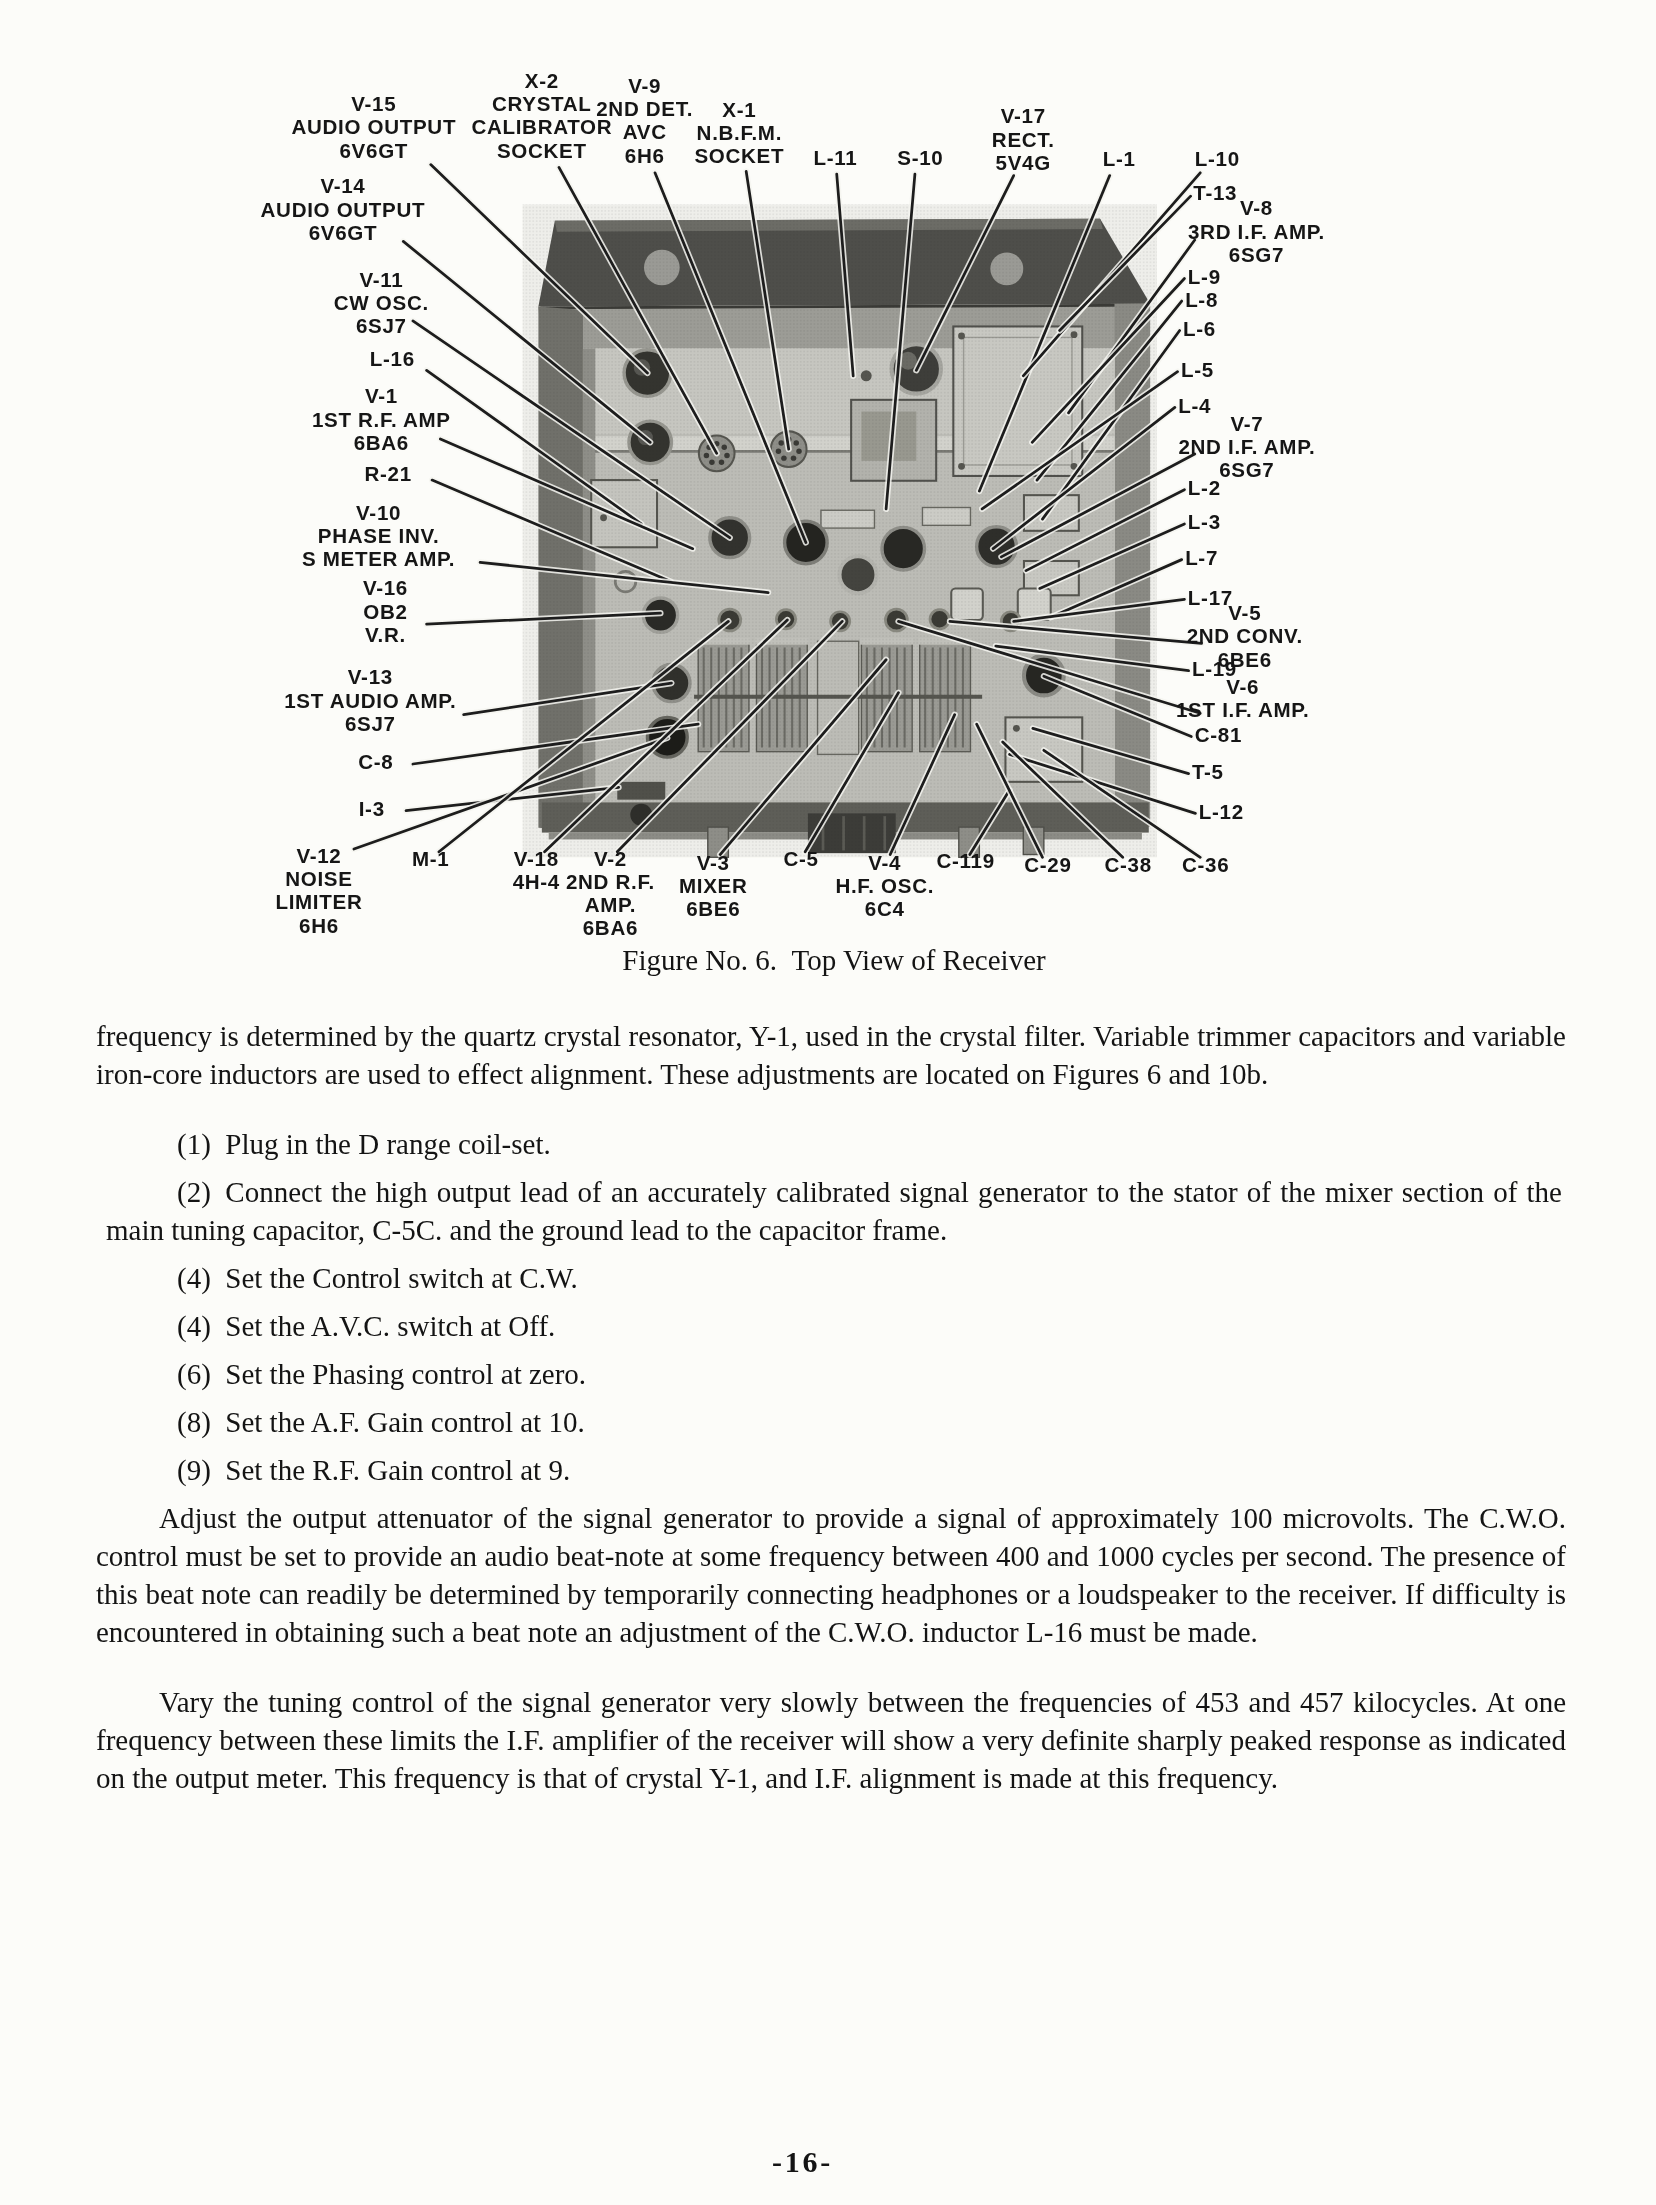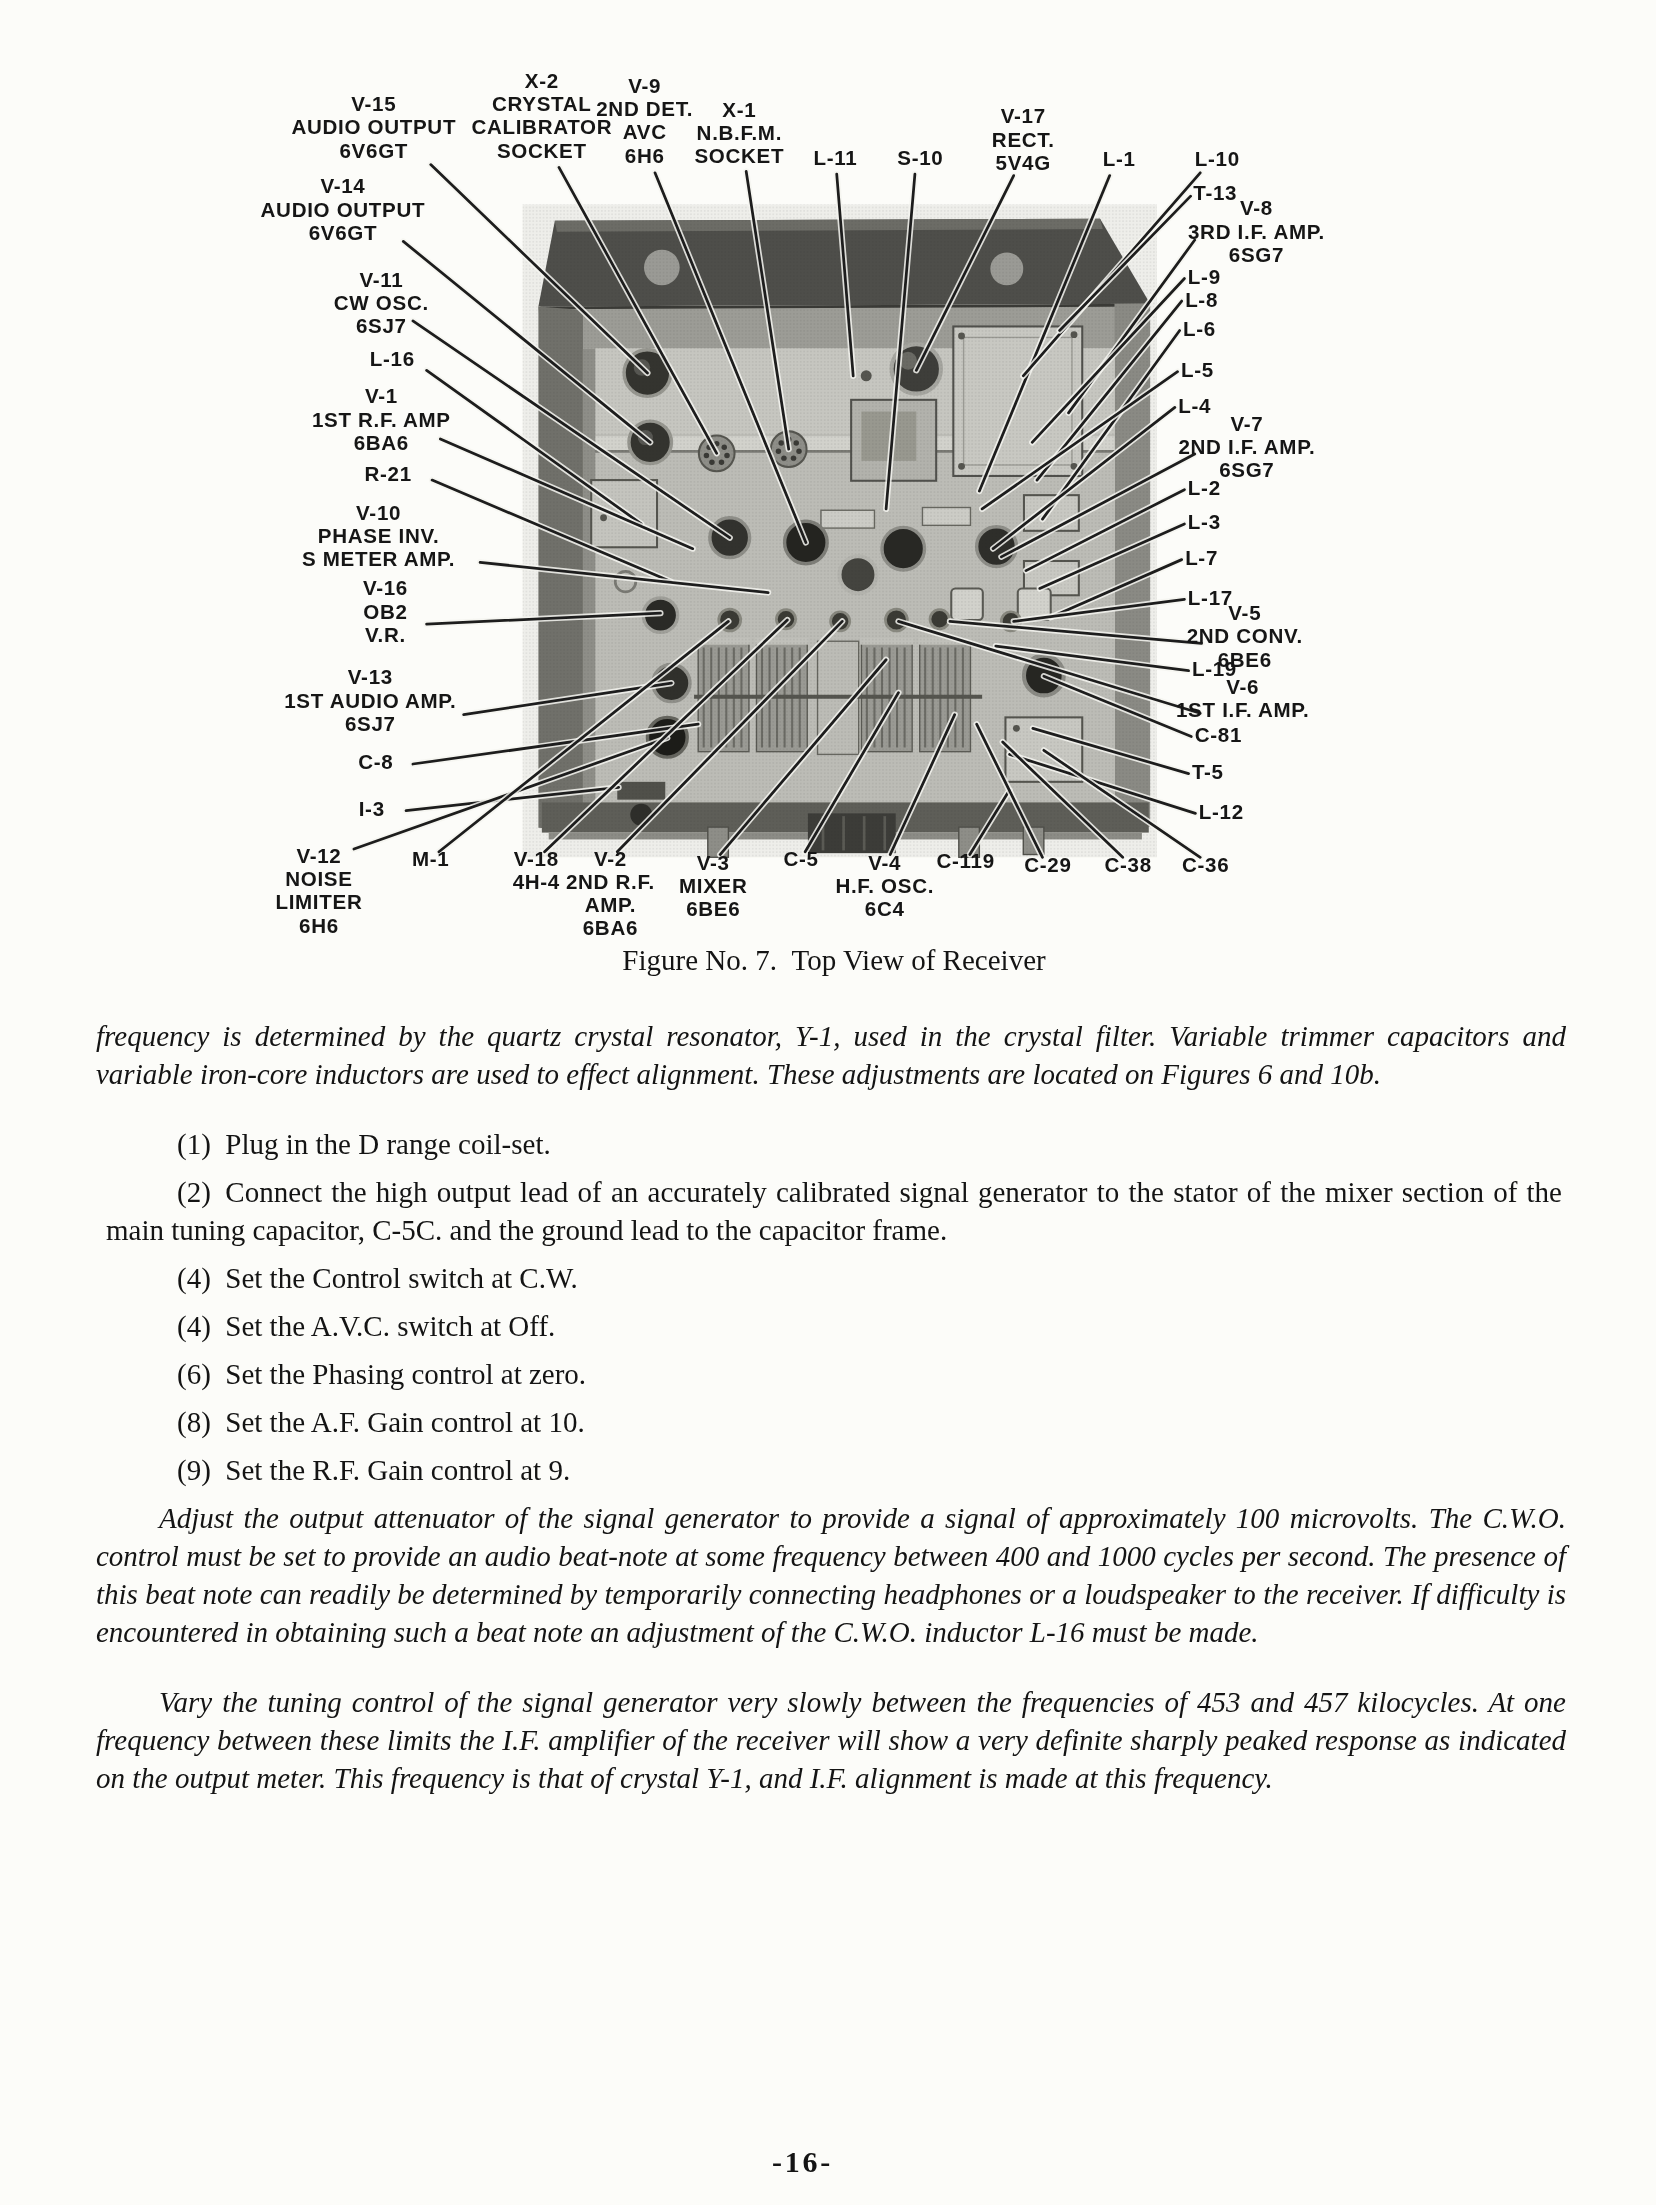--- a/index.html
+++ b/index.html
@@ -7,21 +7,21 @@
   .figure-svg{position:absolute;top:0;left:0;}
   .callout{font:700 30px "Liberation Sans", sans-serif;fill:#161616;letter-spacing:1px;}
   .anchor-middle{text-anchor:middle;}
   .anchor-start{text-anchor:start;}
   .leader{stroke:#1d1d1d;stroke-width:4;stroke-linecap:round;fill:none;}
   .leader-under{stroke:#f4f4f0;stroke-width:9;stroke-linecap:round;fill:none;opacity:.85;}
   .body-text{position:absolute;top:941px;left:96px;width:1476px;
     font-family:"Liberation Serif", serif;font-size:29px;line-height:38px;
     color:#141414;text-align:justify;}
   .caption{text-align:center;font-size:29px;margin:0 0 38px 0;}
-  .para{margin:0 6px 32px 0;font-style:italic;}
+  .para{margin:0 6px 32px 0;}
   .indent{text-indent:63px;}
   .item{margin:10px;text-indent:71px;}
   .item.end{margin-bottom:32px;}
   .page-number{position:absolute;top:2145px;left:0;width:1605px;text-align:center;
     font-family:"Liberation Serif", serif;font-weight:700;font-size:30px;
     letter-spacing:2.7px;color:#141414;}
 </style>
 </head>
 <body>
 
@@ -302,21 +302,21 @@
         <text x="1168" y="1262" class="callout anchor-middle"><tspan x="1168" dy="0">C-5</tspan></text>
         <text x="1290" y="1268" class="callout anchor-middle"><tspan x="1290" dy="0">V-4</tspan><tspan x="1290" dy="34">H.F. OSC.</tspan><tspan x="1290" dy="34">6C4</tspan></text>
         <text x="1408" y="1266" class="callout anchor-middle"><tspan x="1408" dy="0">C-119</tspan></text>
         <text x="1528" y="1272" class="callout anchor-middle"><tspan x="1528" dy="0">C-29</tspan></text>
         <text x="1645" y="1272" class="callout anchor-middle"><tspan x="1645" dy="0">C-38</tspan></text>
         <text x="1758" y="1272" class="callout anchor-middle"><tspan x="1758" dy="0">C-36</tspan></text>
       </g>
   </svg>
 
   <div class="body-text">
-    <p class="caption">Figure No. 7. Top View of Receiver</p>
+    <p class="caption">Figure No. 6. Top View of Receiver</p>
     <div id="paragraphs">
         <p class="para">frequency is determined by the quartz crystal resonator, Y-1, used in the crystal filter. Variable trimmer capacitors and variable iron-core inductors are used to effect alignment. These adjustments are located on Figures 6 and 10b.</p>
         <p class="item">(1) Plug in the D range coil-set.</p>
         <p class="item">(2) Connect the high output lead of an accurately calibrated signal generator to the stator of the mixer section of the main tuning capacitor, C-5C. and the ground lead to the capacitor frame.</p>
         <p class="item">(4) Set the Control switch at C.W.</p>
         <p class="item">(4) Set the A.V.C. switch at Off.</p>
         <p class="item">(6) Set the Phasing control at zero.</p>
         <p class="item">(8) Set the A.F. Gain control at 10.</p>
         <p class="item">(9) Set the R.F. Gain control at 9.</p>
         <p class="para indent">Adjust the output attenuator of the signal generator to provide a signal of approximately 100 microvolts. The C.W.O. control must be set to provide an audio beat-note at some frequency between 400 and 1000 cycles per second. The presence of this beat note can readily be determined by temporarily connecting headphones or a loudspeaker to the receiver. If difficulty is encountered in obtaining such a beat note an adjustment of the C.W.O. inductor L-16 must be made.</p>

